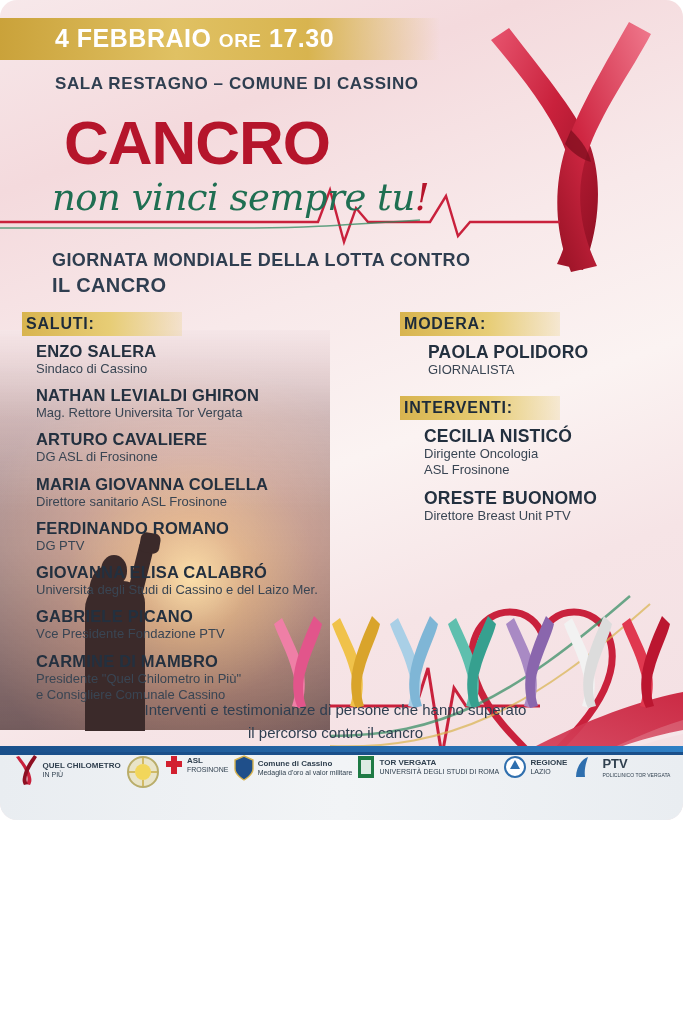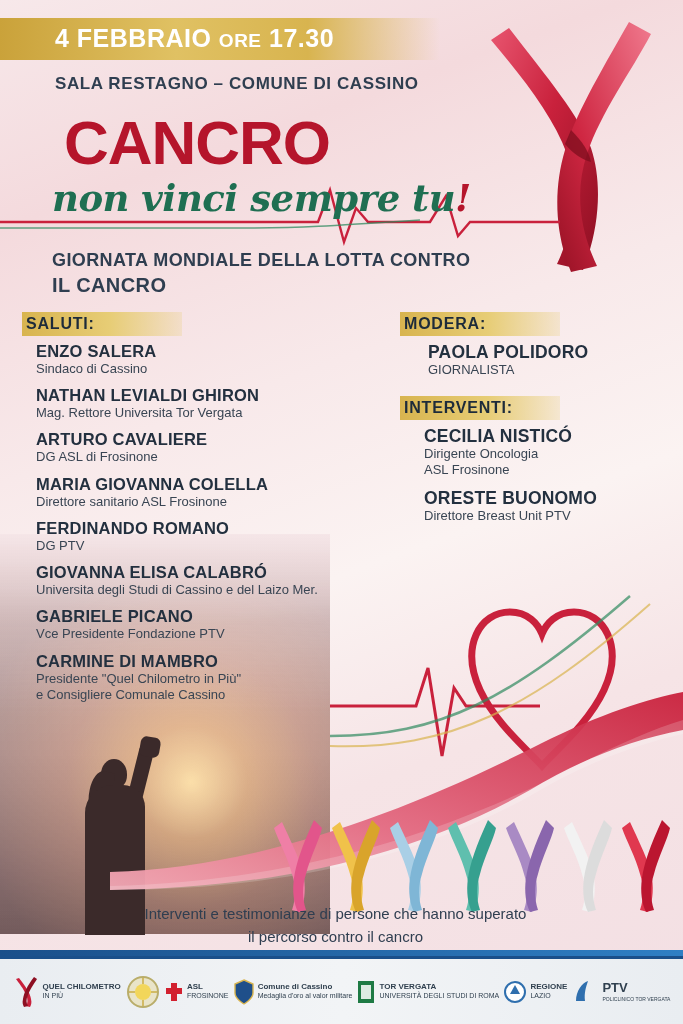--- a/index.html
+++ b/index.html
@@ -4,24 +4,25 @@
 <style>
   * { box-sizing: border-box; margin: 0; padding: 0; }
   html, body {
     width: 683px; height: 1024px;
     font-family: "Liberation Sans", sans-serif;
     overflow: hidden;
     background: #fff;
   }
   .poster {
     position: relative;
-    width: 683px; height: 1024px;
+    width: 683px; height: 820px;
     overflow: hidden;
     background:
       linear-gradient(160deg, #f7e8ea 0%, #f4dadd 18%, #f8e9ea 38%, #fbf3f2 55%, #f6e4e6 72%, #f3dfe3 100%);
+    border-radius: 17px;
   }
   
   .photo {
     position: absolute;
     left: 0; bottom: 90px;
     width: 330px; height: 400px;
     background:
       radial-gradient(circle at 58% 62%, rgba(255,226,170,0.95) 0%, rgba(255,196,130,0.55) 18%, rgba(214,150,120,0.35) 40%, rgba(120,92,96,0.25) 70%),
       linear-gradient(180deg, rgba(226,190,186,0.55) 0%, rgba(150,116,112,0.65) 55%, rgba(90,66,66,0.85) 100%);
     filter: blur(0.2px);
@@ -93,21 +94,21 @@
     color: #b5152b;
     font-weight: bold;
     font-size: 62px;
     letter-spacing: -1px;
     line-height: 1;
   }
   .title-sub {
     position: absolute; left: 52px; top: 176px;
     color: #1f6f52;
     font-style: italic;
-    font-weight: bold;
+    font-weight: normal;
     font-size: 37px;
     font-family: "DejaVu Serif", serif;
     letter-spacing: -0.5px;
   }
   .title-sub .excl { color: #b5152b; }
   .subtitle1 {
     position: absolute; left: 52px; top: 250px;
     color: #2f3e50;
     font-weight: bold;
     font-size: 18px;
@@ -168,21 +169,21 @@
     text-align: center;
     color: #2f3e50;
     font-size: 15px;
     line-height: 1.5;
   }
   
   .footer {
     position: absolute; left: 0; bottom: 0; width: 683px; height: 68px;
     background: linear-gradient(90deg, #e9edf1 0%, #f2f4f6 50%, #e9edf1 100%);
     border-top: 3px solid #1a4f8a;
-    display: flex; align-items: center; justify-content: space-around;
+    display: flex; align-items: flex-start; justify-content: space-around;
     padding: 0 10px;
   }
   .logo { display: flex; align-items: center; gap: 4px; font-size: 7px; color: #30404f; }
   .logo-txt { line-height: 1.1; }
   .logo-txt b { font-size: 8px; display: block; }
   .footer-strip {
     position: absolute; left: 0; bottom: 68px; width: 683px; height: 6px;
     background: linear-gradient(90deg, #1a4f8a, #2f7fc4);
   }
 </style>

